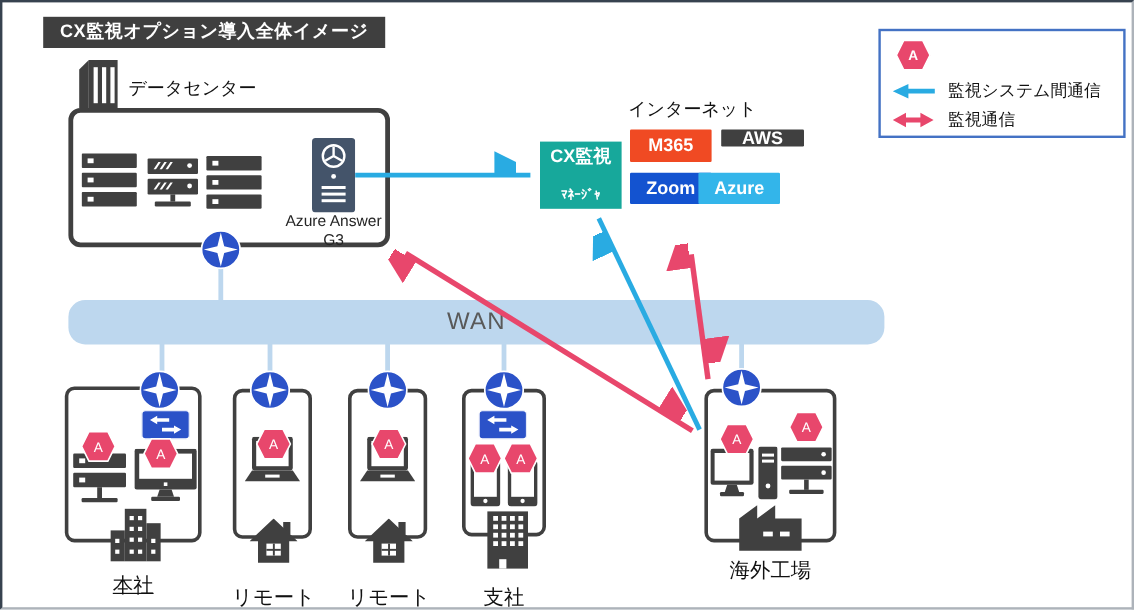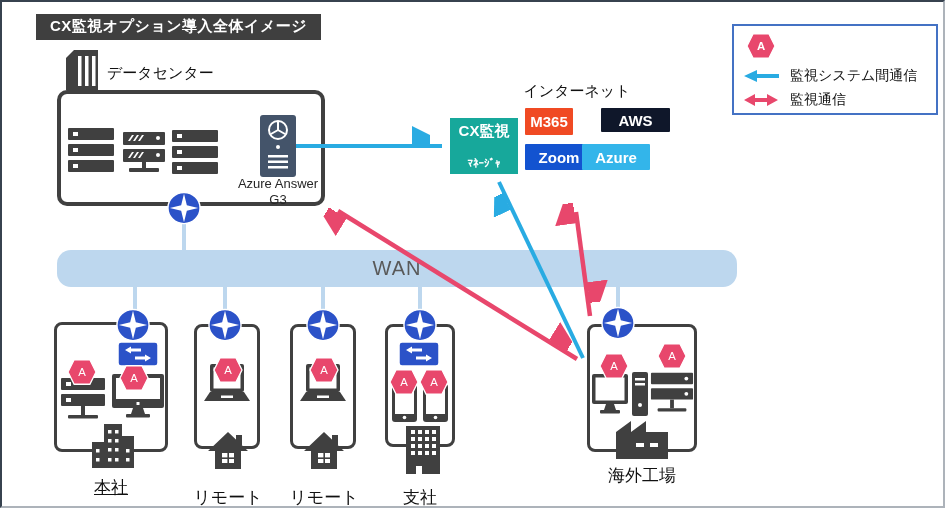--- a/index.html
+++ b/index.html
@@ -368,22 +368,22 @@
   <div class="abs site-label" style="left:180px;top:484px;width:92px;">リモート</div>
   <div class="abs site-label" style="left:276px;top:484px;width:92px;">リモート</div>
   <div class="abs site-label" style="left:383px;top:484px;width:70px;">支社</div>
   <div class="abs site-label" style="left:575px;top:462px;width:130px;">海外工場</div>
 
   <div class="abs inet-label">インターネット</div>
   <div class="abs manager-box">
     <span class="m1">CX監視</span>
     <span class="m2">ﾏﾈｰｼﾞｬ</span>
   </div>
-  <div class="abs svc" style="left: 523px; top: 106px; width: 48px; height: 27px; background: rgb(240, 74, 35);">M365</div>
-  <div class="abs svc" style="left: 599px; top: 106px; width: 69px; height: 24px; background: #0f172a;">AWS</div>
+  <div class="abs svc" style="left: 523px; top: 106px; width: 68px; height: 27px; background: rgb(240, 74, 35);">M365</div>
+  <div class="abs svc" style="left: 599px; top: 106px; width: 69px; height: 14px; background: #404040;">AWS</div>
   <div class="abs svc" style="left: 523px; top: 142px; width: 68px; height: 26px; background: rgb(19, 83, 208);">Zoom</div>
   <div class="abs svc" style="left: 580px; top: 142px; width: 68px; height: 26px; background: rgb(51, 181, 234);">Azure</div>
 
   <svg class="abs arrows" width="945" height="508" viewBox="0 0 945 508">
     <defs>
       <marker id="ah-cyan" markerWidth="4.6" markerHeight="4.6" refX="7.5" refY="5" orient="auto" markerUnits="strokeWidth">
         <path d="M0,0 L10,5 L0,10 Z" fill="#29ABE2"></path>
       </marker>
       <marker id="ah-red" markerWidth="4.6" markerHeight="4.6" refX="7.5" refY="5" orient="auto" markerUnits="strokeWidth">
         <path d="M0,0 L10,5 L0,10 Z" fill="#E8476C"></path>

